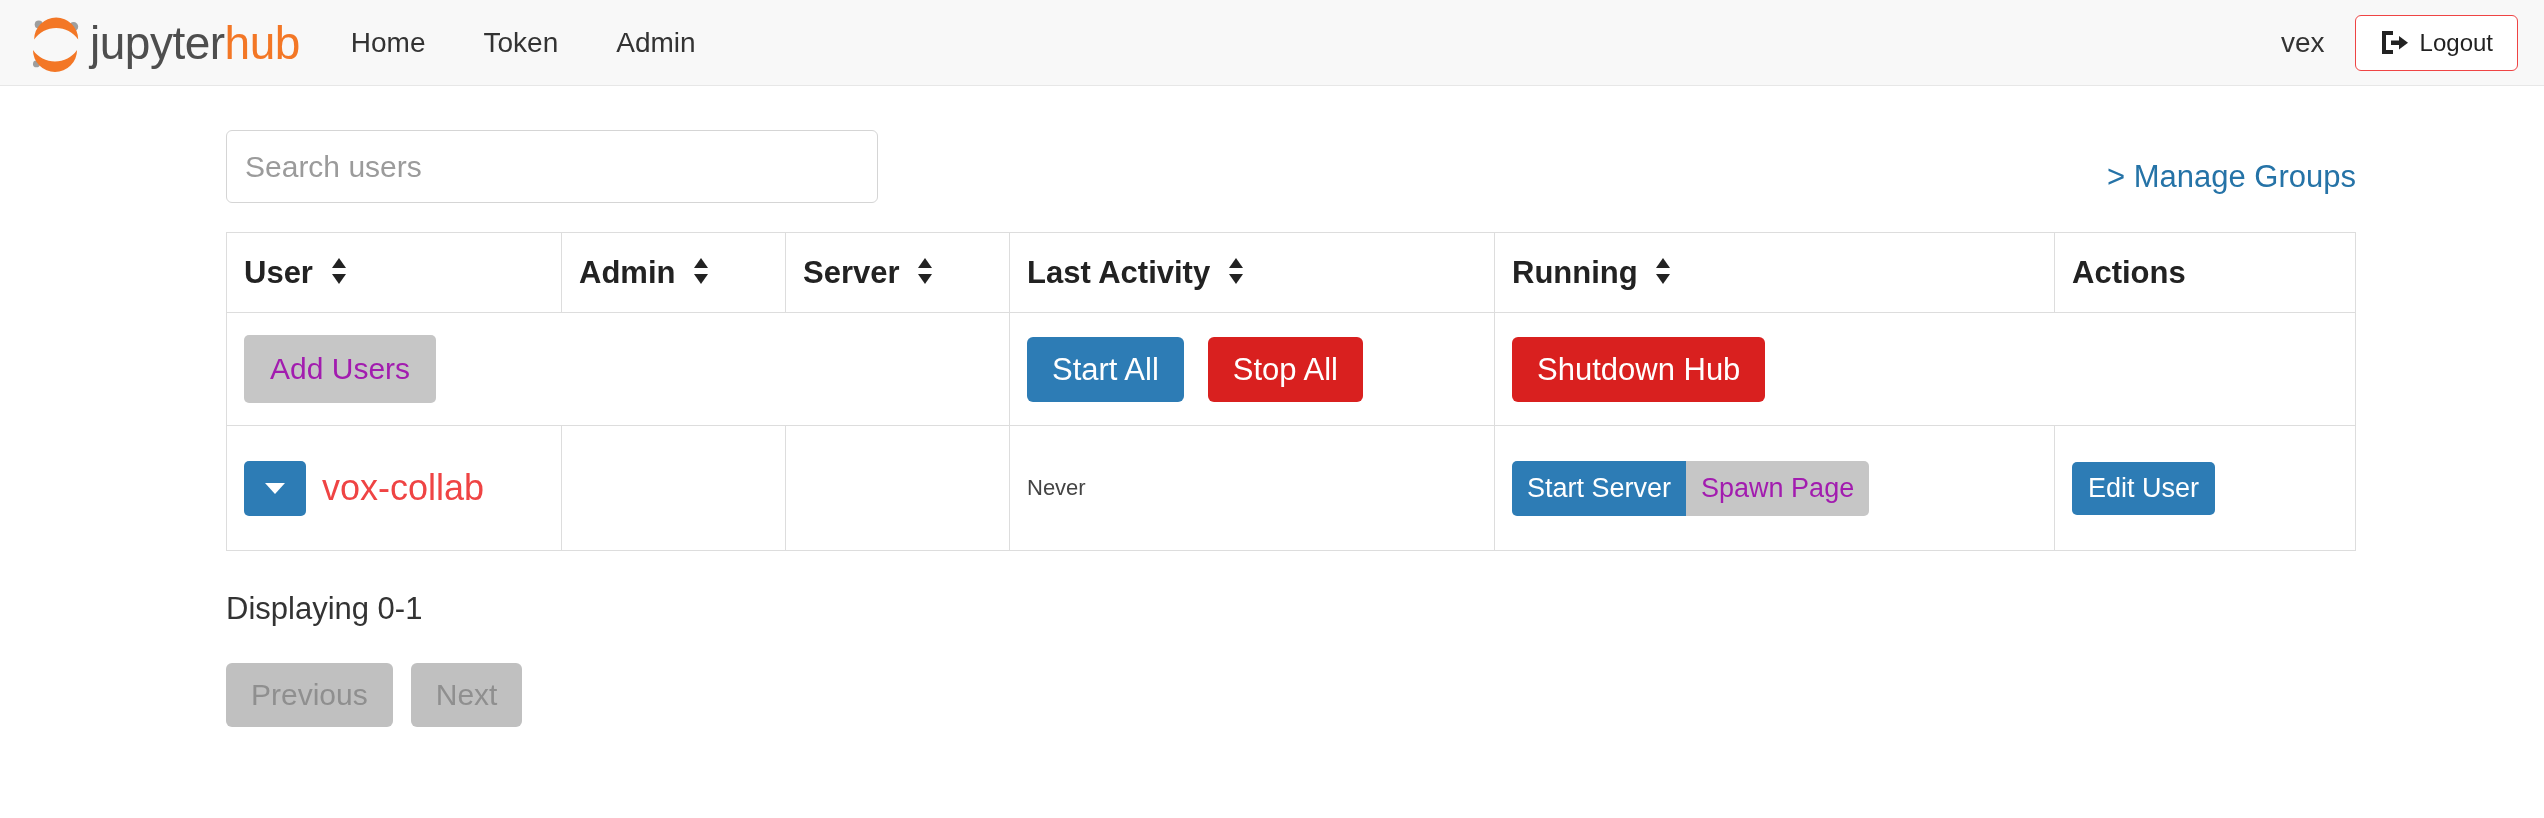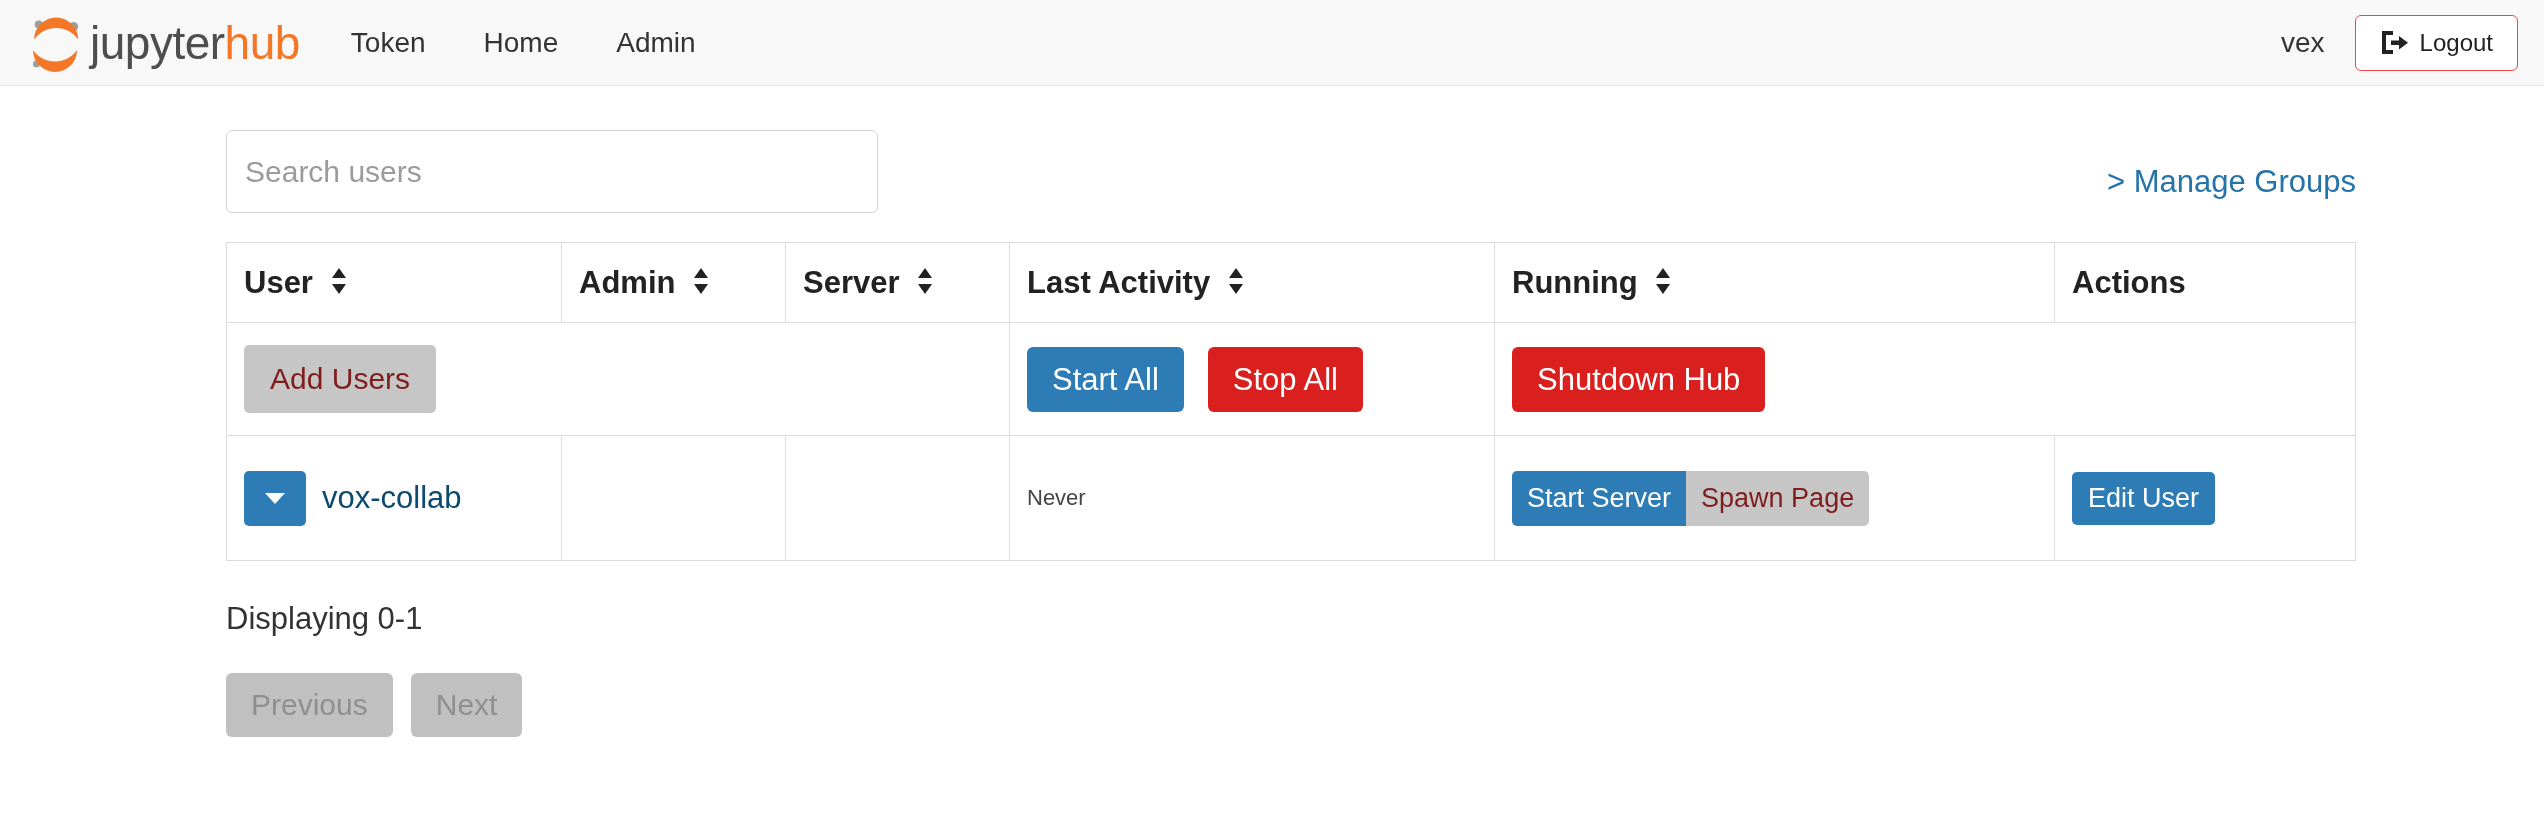--- a/index.html
+++ b/index.html
@@ -78,21 +78,21 @@
     position: relative;
   }
   .toolbar-row {
     display: flex;
     align-items: center;
     padding-top: 44px;
     padding-right: 188px;
   }
   .search-input {
     width: 652px;
-    height: 83px;
+    height: 73px;
     border: 1px solid #d5d5d5;
     border-radius: 6px;
     font-size: 30px;
     padding: 0 18px;
     color: #333;
     font-family: "Liberation Sans", sans-serif;
     background: #fff;
     outline: none;
   }
   .search-input::placeholder { color: #9b9b9b; }
@@ -150,21 +150,21 @@
     font-family: "Liberation Sans", sans-serif;
     font-size: 29px;
     line-height: 1;
     border: none;
     border-radius: 6px;
     padding: 17px 22px;
     cursor: pointer;
     white-space: nowrap;
     text-decoration: none;
   }
-  .btn-grey  { background: #c6c6c6; color: #7f1d1d; }
+  .btn-grey  { background: #c6c6c6; color: #a21caf; }
   .btn-blue  { background: #2d7cb5; color: #ffffff; }
   .btn-red   { background: #d9201f; color: #ffffff; }
   .btn-addusers { padding: 19px 26px; font-size: 30px; border-radius: 5px; }
 
   .btn-group { display: inline-flex; align-items: stretch; }
   .btn-group .btn { border-radius: 0; padding: 14px 15px; font-size: 27px; }
   .btn-group .btn:first-child { border-top-left-radius: 5px; border-bottom-left-radius: 5px; }
   .btn-group .btn:last-child  { border-top-right-radius: 5px; border-bottom-right-radius: 5px; }
 
   .btn-edituser { padding: 13px 16px; font-size: 27px; border-radius: 5px; }
@@ -175,21 +175,21 @@
 
   .user-cell { display: flex; align-items: center; gap: 16px; }
   .caret-btn {
     width: 62px; height: 55px;
     background: #2d7cb5;
     border: none; border-radius: 5px;
     display: inline-flex; align-items: center; justify-content: center;
     cursor: pointer; flex: none;
   }
   .caret-ic { width: 22px; height: 13px; display: block; }
-  .username { font-size: 31px; color: #0c4a6e; white-space: nowrap; }
+  .username { font-size: 36px; color: #ef4444; white-space: nowrap; }
   .never { font-size: 22px; color: #444; }
 
   
   .displaying {
     margin-top: 40px;
     font-size: 31px;
     color: #333;
   }
   .pager { margin-top: 36px; display: flex; gap: 18px; }
   .pager .btn {
@@ -214,22 +214,22 @@
         <path d="M14 44 A38 38 0 0 1 90 44 A46 46 0 0 0 14 44 Z" fill="#f37726"></path>
         <path d="M12 62 A38 38 0 0 0 88 62 A46 46 0 0 1 12 62 Z" fill="#f37726"></path>
       </svg>
     </span>
     <span class="brand-text">
       <span class="brand-jupyter">jupyter</span><span class="brand-hub">hub</span>
     </span>
   </a>
 
   <div class="nav-links">
+    <a class="nav-link" href="#">Home</a>
     <a class="nav-link" href="#">Token</a>
-    <a class="nav-link" href="#">Home</a>
     <a class="nav-link" href="#">Admin</a>
   </div>
 
   <div class="nav-right">
     <span class="nav-user">vex</span>
     <a class="logout-btn" href="#">
       <span class="logout-icon">
         <svg viewBox="0 0 29 27" width="29" height="27" aria-hidden="true">
           <path d="M2 2 H13 V6 H6 V21 H13 V25 H2 Z" fill="#222"></path>
           <rect x="11" y="11.5" width="11" height="4.5" fill="#222"></rect>

